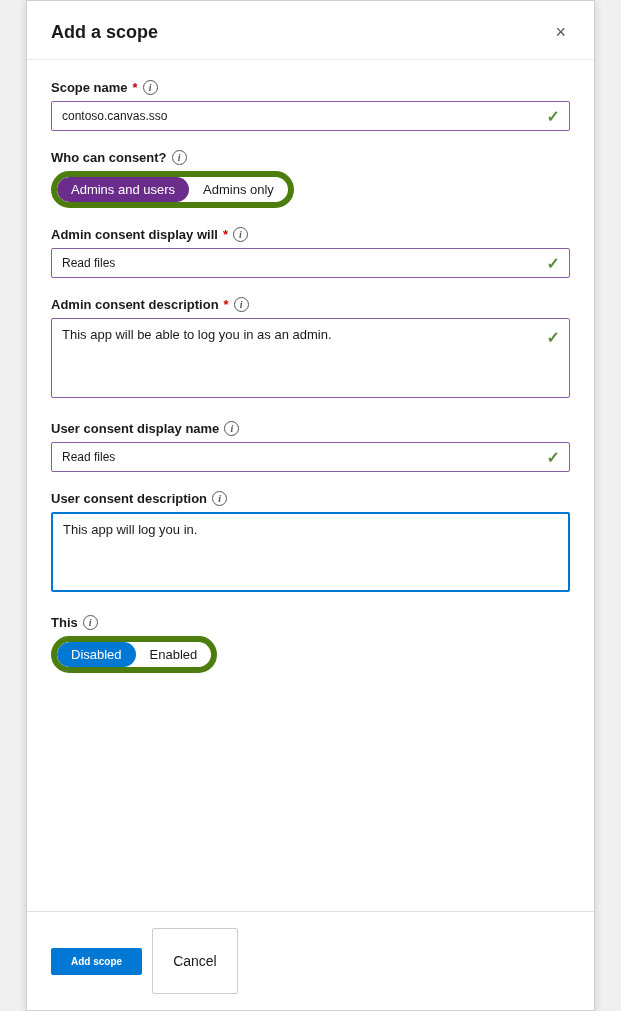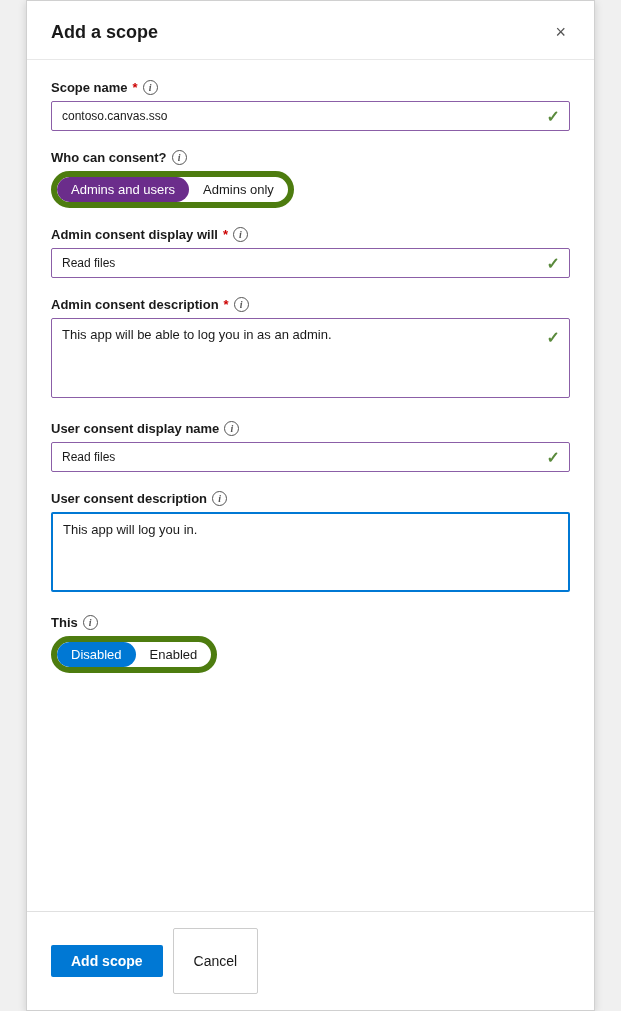--- a/index.html
+++ b/index.html
@@ -196,21 +196,21 @@
       display: flex;
       gap: 10px;
       align-items: center;
     }
 
     .btn-primary {
       background: #0078d4;
       color: #fff;
       border: none;
       padding: 8px 20px;
-      font-size: 14px;
+      font-size: 10px;
       font-weight: 600;
       border-radius: 2px;
       cursor: pointer;
       font-family: 'Segoe UI', Arial, sans-serif;
     }
 
     .btn-secondary {
       background: #fff;
       color: #1a1a1a;
       border: 1px solid #ccc;

